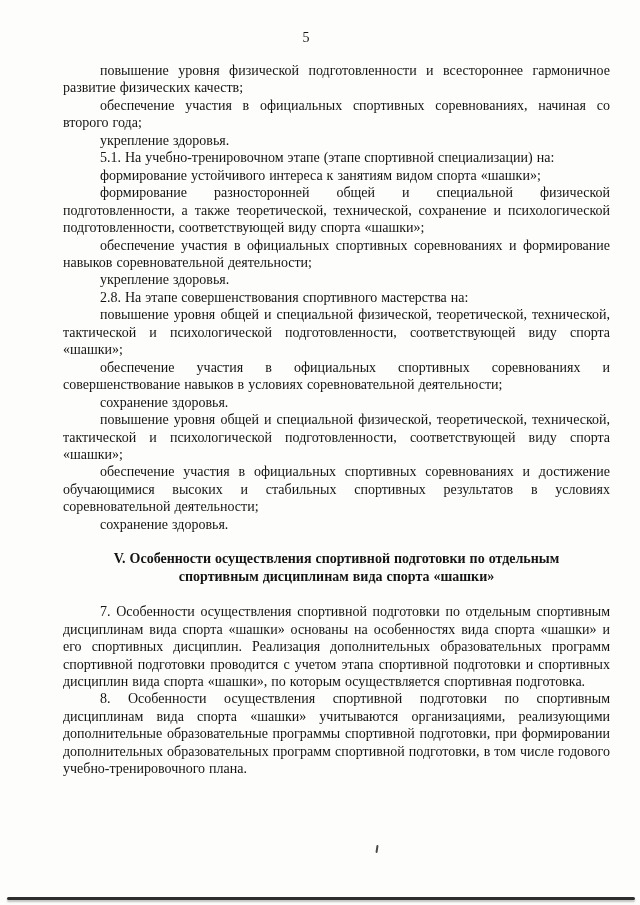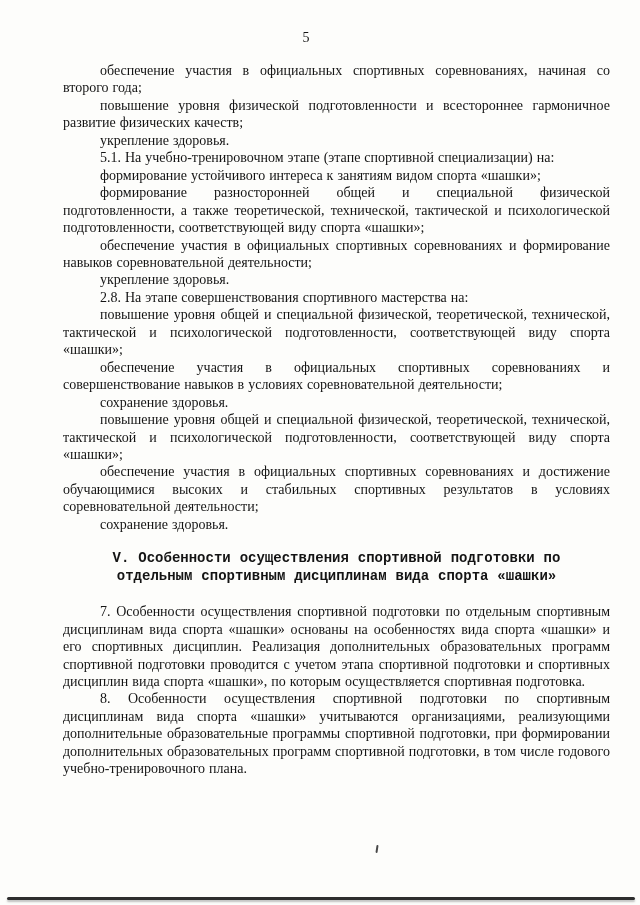--- a/index.html
+++ b/index.html
@@ -35,21 +35,20 @@
   .content p {
     margin: 0;
     text-indent: 37px;
     word-spacing: 0.5px;
   }
   .content p.section-heading {
     font-weight: 700;
     text-align: center;
     text-indent: 0;
     margin: 17px 14px 18px 14px;
-    font-family: Liberation Mono, monospace;
   }
   
   .artifact-speck {
     position: absolute;
     left: 376px;
     top: 845px;
     width: 2px;
     height: 8px;
     background: #4a4a4a;
     transform: rotate(8deg);
@@ -67,26 +66,26 @@
   }
 </style>
 </head>
 <body>
 
 <div class="page-wrap">
 
   <div class="page-number">5</div>
 
   <div class="content">
+    <p>повышение уровня физической подготовленности и всестороннее гармоничное развитие физических качеств;</p>
     <p>обеспечение участия в официальных спортивных соревнованиях, начиная со второго года;</p>
-    <p>повышение уровня физической подготовленности и всестороннее гармоничное развитие физических качеств;</p>
     <p>укрепление здоровья.</p>
     <p>5.1. На учебно-тренировочном этапе (этапе спортивной специализации) на:</p>
     <p>формирование устойчивого интереса к занятиям видом спорта «шашки»;</p>
-    <p>формирование разносторонней общей и специальной физической подготовленности, а также теоретической, технической, тактической и психологической подготовленности, соответствующей виду спорта «шашки»;</p>
+    <p>формирование разносторонней общей и специальной физической подготовленности, а также теоретической, технической, сохранение и психологической подготовленности, соответствующей виду спорта «шашки»;</p>
     <p>обеспечение участия в официальных спортивных соревнованиях и формирование навыков соревновательной деятельности;</p>
     <p>укрепление здоровья.</p>
     <p>2.8. На этапе совершенствования спортивного мастерства на:</p>
     <p>повышение уровня общей и специальной физической, теоретической, технической, тактической и психологической подготовленности, соответствующей виду спорта «шашки»;</p>
     <p>обеспечение участия в официальных спортивных соревнованиях и совершенствование навыков в условиях соревновательной деятельности;</p>
     <p>сохранение здоровья.</p>
     <p>повышение уровня общей и специальной физической, теоретической, технической, тактической и психологической подготовленности, соответствующей виду спорта «шашки»;</p>
     <p>обеспечение участия в официальных спортивных соревнованиях и достижение обучающимися высоких и стабильных спортивных результатов в условиях соревновательной деятельности;</p>
     <p>сохранение здоровья.</p>
 

